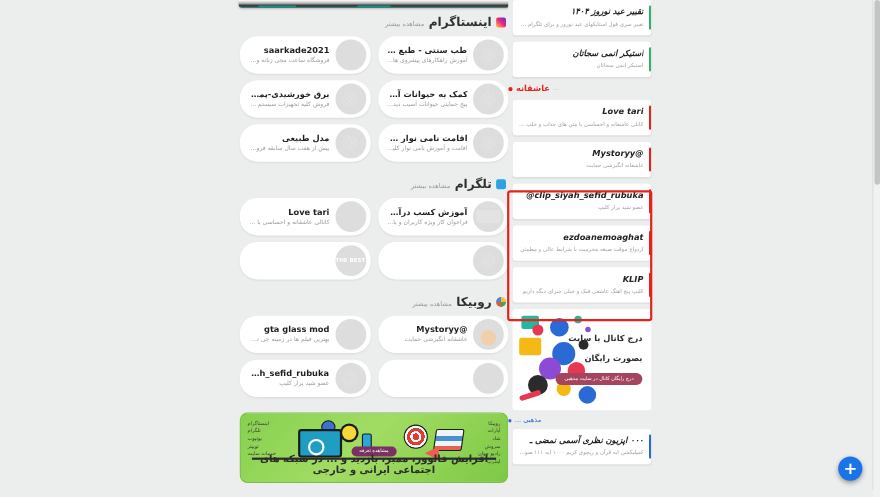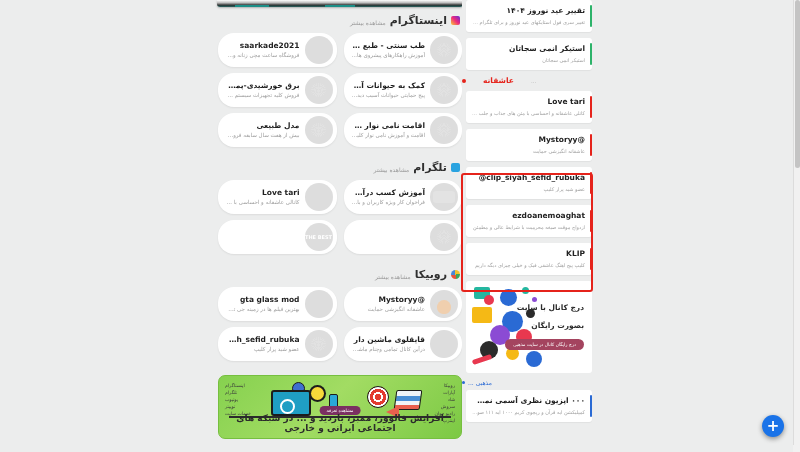--- a/index.html
+++ b/index.html
@@ -178,26 +178,26 @@
     border-radius:3px;
     margin:0 4px 6px 4px;
     padding:5px 7px 6px 6px;
     position:relative;
     box-shadow:0 1px 1px rgba(0,0,0,.05);
     text-align:right;
     overflow:hidden;
   }
   .s-item .bar{position:absolute;right:0;top:5px;bottom:5px;width:2px;border-radius:2px;}
   .s-item .nm{font-size:7.5px;font-weight:bold;color:#222;line-height:11px;
-    white-space:nowrap;overflow:hidden;text-overflow:ellipsis;}
+    white-space:nowrap;overflow:hidden;text-overflow:ellipsis;font-style:italic;}
   .s-item .ds{font-size:5px;color:#a0a0a0;line-height:8px;margin-top:2px;
     white-space:nowrap;overflow:hidden;text-overflow:ellipsis;}
 
   .s-head{
-    display:flex;align-items:center;justify-content:flex-end;gap:17px;
+    display:flex;align-items:center;justify-content:flex-end;gap:3px;
     margin:6px 8px 6px 0;
   }
   .s-head .t{font-size:7.5px;font-weight:bold;}
   .s-head .dot{width:4px;height:4px;border-radius:50%;display:inline-block;}
   .s-head .more{font-size:5.5px;color:#b9b9b9;}
 
   
   .promo-wrap{
     position:absolute;left:461px;top:173px;width:132px;height:119px;
     border:2.5px solid #e5231b;border-radius:3px;
@@ -361,24 +361,20 @@
       </div>
       <div class="card">
         <div class="av av-space"></div>
         <div class="txt">
           <div class="nm">gta glass mod</div>
           <div class="ds">بهترین فیلم ها در زمینه جی تی ای بازی و ...</div>
         </div>
       </div>
       <div class="card">
         <div class="av av-car"></div>
-        <div class="txt">
-          <div class="nm">قایقلوی ماشین دار</div>
-          <div class="ds">درآین کانال تمامی وچنام ماشین های خودر...</div>
-        </div>
       </div>
       <div class="card">
         <div class="av av-jmj"></div>
         <div class="txt">
           <div class="nm">clip_siyah_sefid_rubuka@</div>
           <div class="ds">عضو شید پرار کلیپ</div>
         </div>
       </div>
     </div>
 

